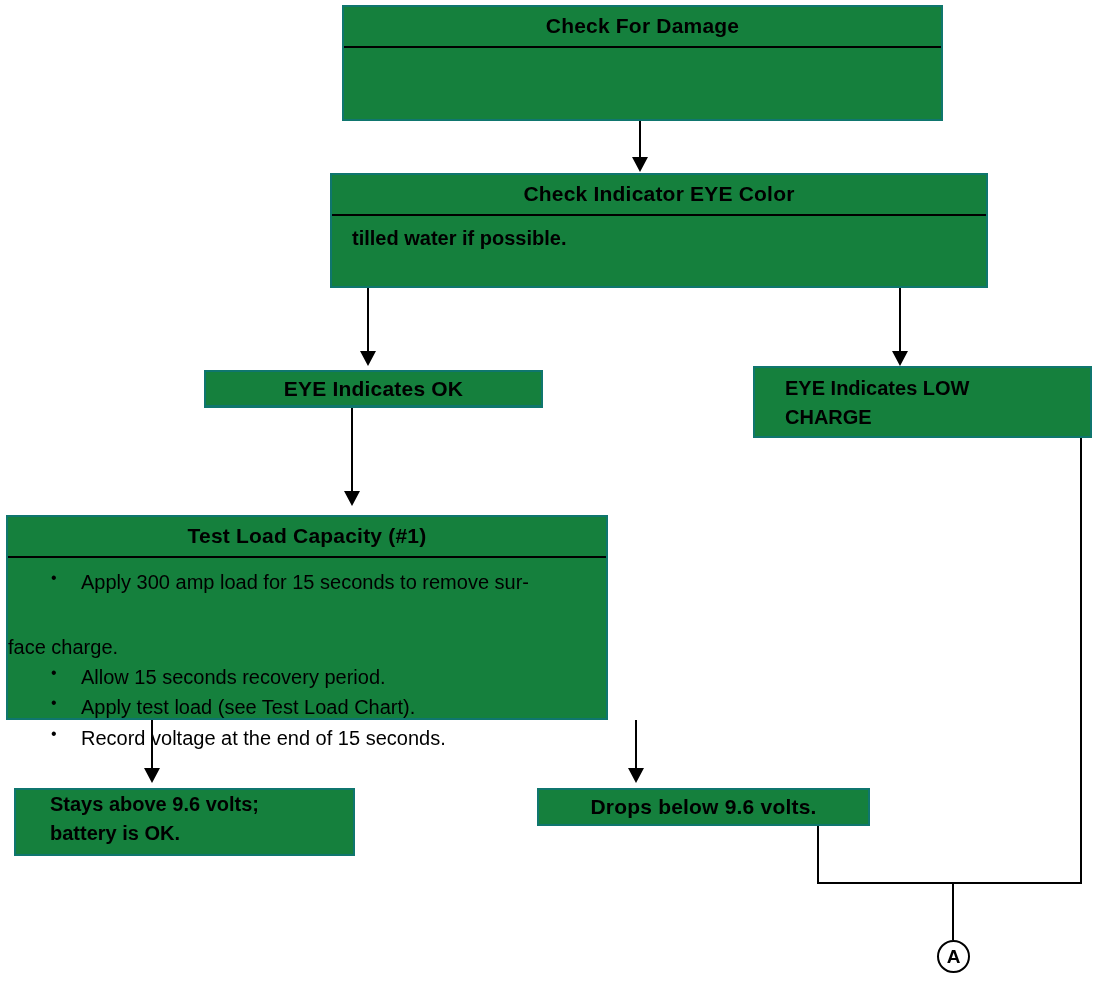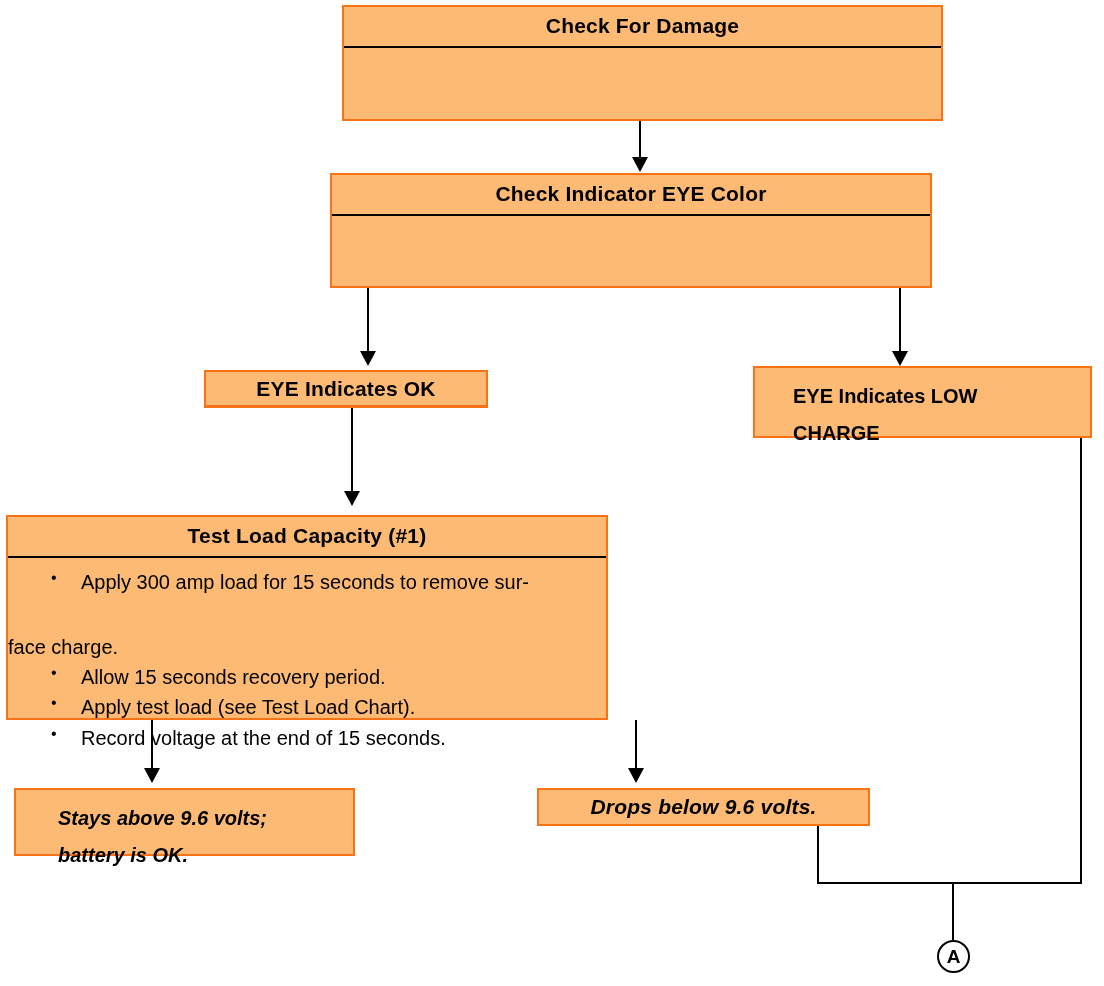--- a/index.html
+++ b/index.html
@@ -14,22 +14,22 @@
   #canvas {
     position: relative;
     width: 1104px;
     height: 986px;
     background: #ffffff;
     overflow: hidden;
   }
   .node {
     position: absolute;
     box-sizing: border-box;
-    border: 2px solid #f97316;
-    background: #fdba74;
+    border: 2px solid #0f766e;
+    background: #15803d;
   }
   .node-title {
     text-align: center;
     font-size: 21px;
     font-weight: bold;
     letter-spacing: 0.2px;
     line-height: 1.25;
     padding: 6px 10px 7px 10px;
     white-space: nowrap;
   }
@@ -47,21 +47,21 @@
   }
   .node-body p {
     margin: 0;
   }
   .plain-body {
     font-size: 20px;
     font-weight: bold;
     line-height: 1.45;
     padding: 8px 12px 8px 30px;
   }
-  .plain-body p { margin: 8px; }
+  .plain-body p { margin: 0; }
 
   
   ul.bullets {
     list-style: none;
     margin: 0;
     padding: 10px 16px 12px 0;
   }
   ul.bullets li {
     position: relative;
     font-size: 20px;
@@ -117,34 +117,35 @@
 <div id="canvas">
 
   <div class="node" style="left:342px; top:5px; width:601px; height:116px;">
     <div class="node-title">Check For Damage</div>
     <div class="divider"></div>
   </div>
 
   <div class="vline" style="left:639px; top:121px; height:38px;"></div>
   <div class="arrowhead" style="left:632px; top:157px;"></div>
 
-  <div class="node" style="left:330px; top:173px; width:602px; height:115px;">
+  <div class="node" style="left:330px; top:173px; width:658px; height:115px;">
     <div class="node-title">Check Indicator EYE Color</div>
     <div class="divider"></div>
     <div class="node-body">
+      <p>tilled water if possible.</p>
     </div>
   </div>
 
   <div class="vline" style="left:367px; top:288px; height:65px;"></div>
   <div class="arrowhead" style="left:360px; top:351px;"></div>
 
   <div class="vline" style="left:899px; top:288px; height:65px;"></div>
   <div class="arrowhead" style="left:892px; top:351px;"></div>
 
-  <div class="node" style="left:204px; top:370px; width:284px; height:38px; border-bottom-width:3px;">
+  <div class="node" style="left:204px; top:370px; width:339px; height:38px; border-bottom-width:3px;">
     <div class="node-title" style="padding-top:4px;">EYE Indicates OK</div>
   </div>
 
   <div class="node" style="left:753px; top:366px; width:339px; height:72px;">
     <div class="plain-body" style="padding-top:6px;">
       <p>EYE Indicates LOW</p>
       <p>CHARGE</p>
     </div>
   </div>
 
@@ -165,27 +166,27 @@
     </ul>
   </div>
 
   <div class="vline" style="left:151px; top:720px; height:50px;"></div>
   <div class="arrowhead" style="left:144px; top:768px;"></div>
 
   <div class="vline" style="left:635px; top:720px; height:50px;"></div>
   <div class="arrowhead" style="left:628px; top:768px;"></div>
 
   <div class="node" style="left:14px; top:788px; width:341px; height:68px;">
-    <div class="plain-body" style="padding-top:6px; padding-left:34px;font-style:italic;">
+    <div class="plain-body" style="padding-top:0; padding-left:34px;">
       <p>Stays  above  9.6  volts;</p>
       <p>battery is OK.</p>
     </div>
   </div>
 
-  <div class="node" style="left:537px; top:788px; width:333px; height:38px;font-style:italic;">
+  <div class="node" style="left:537px; top:788px; width:333px; height:38px;">
     <div class="node-title" style="padding-top:4px;">Drops below 9.6 volts.</div>
   </div>
 
   <div class="vline" style="left:1080px; top:438px; height:446px;"></div>
 
   <div class="vline" style="left:817px; top:826px; height:58px;"></div>
 
   <div class="hline" style="left:817px; top:882px; width:265px;"></div>
 
   <div class="vline" style="left:952px; top:882px; height:58px;"></div>

